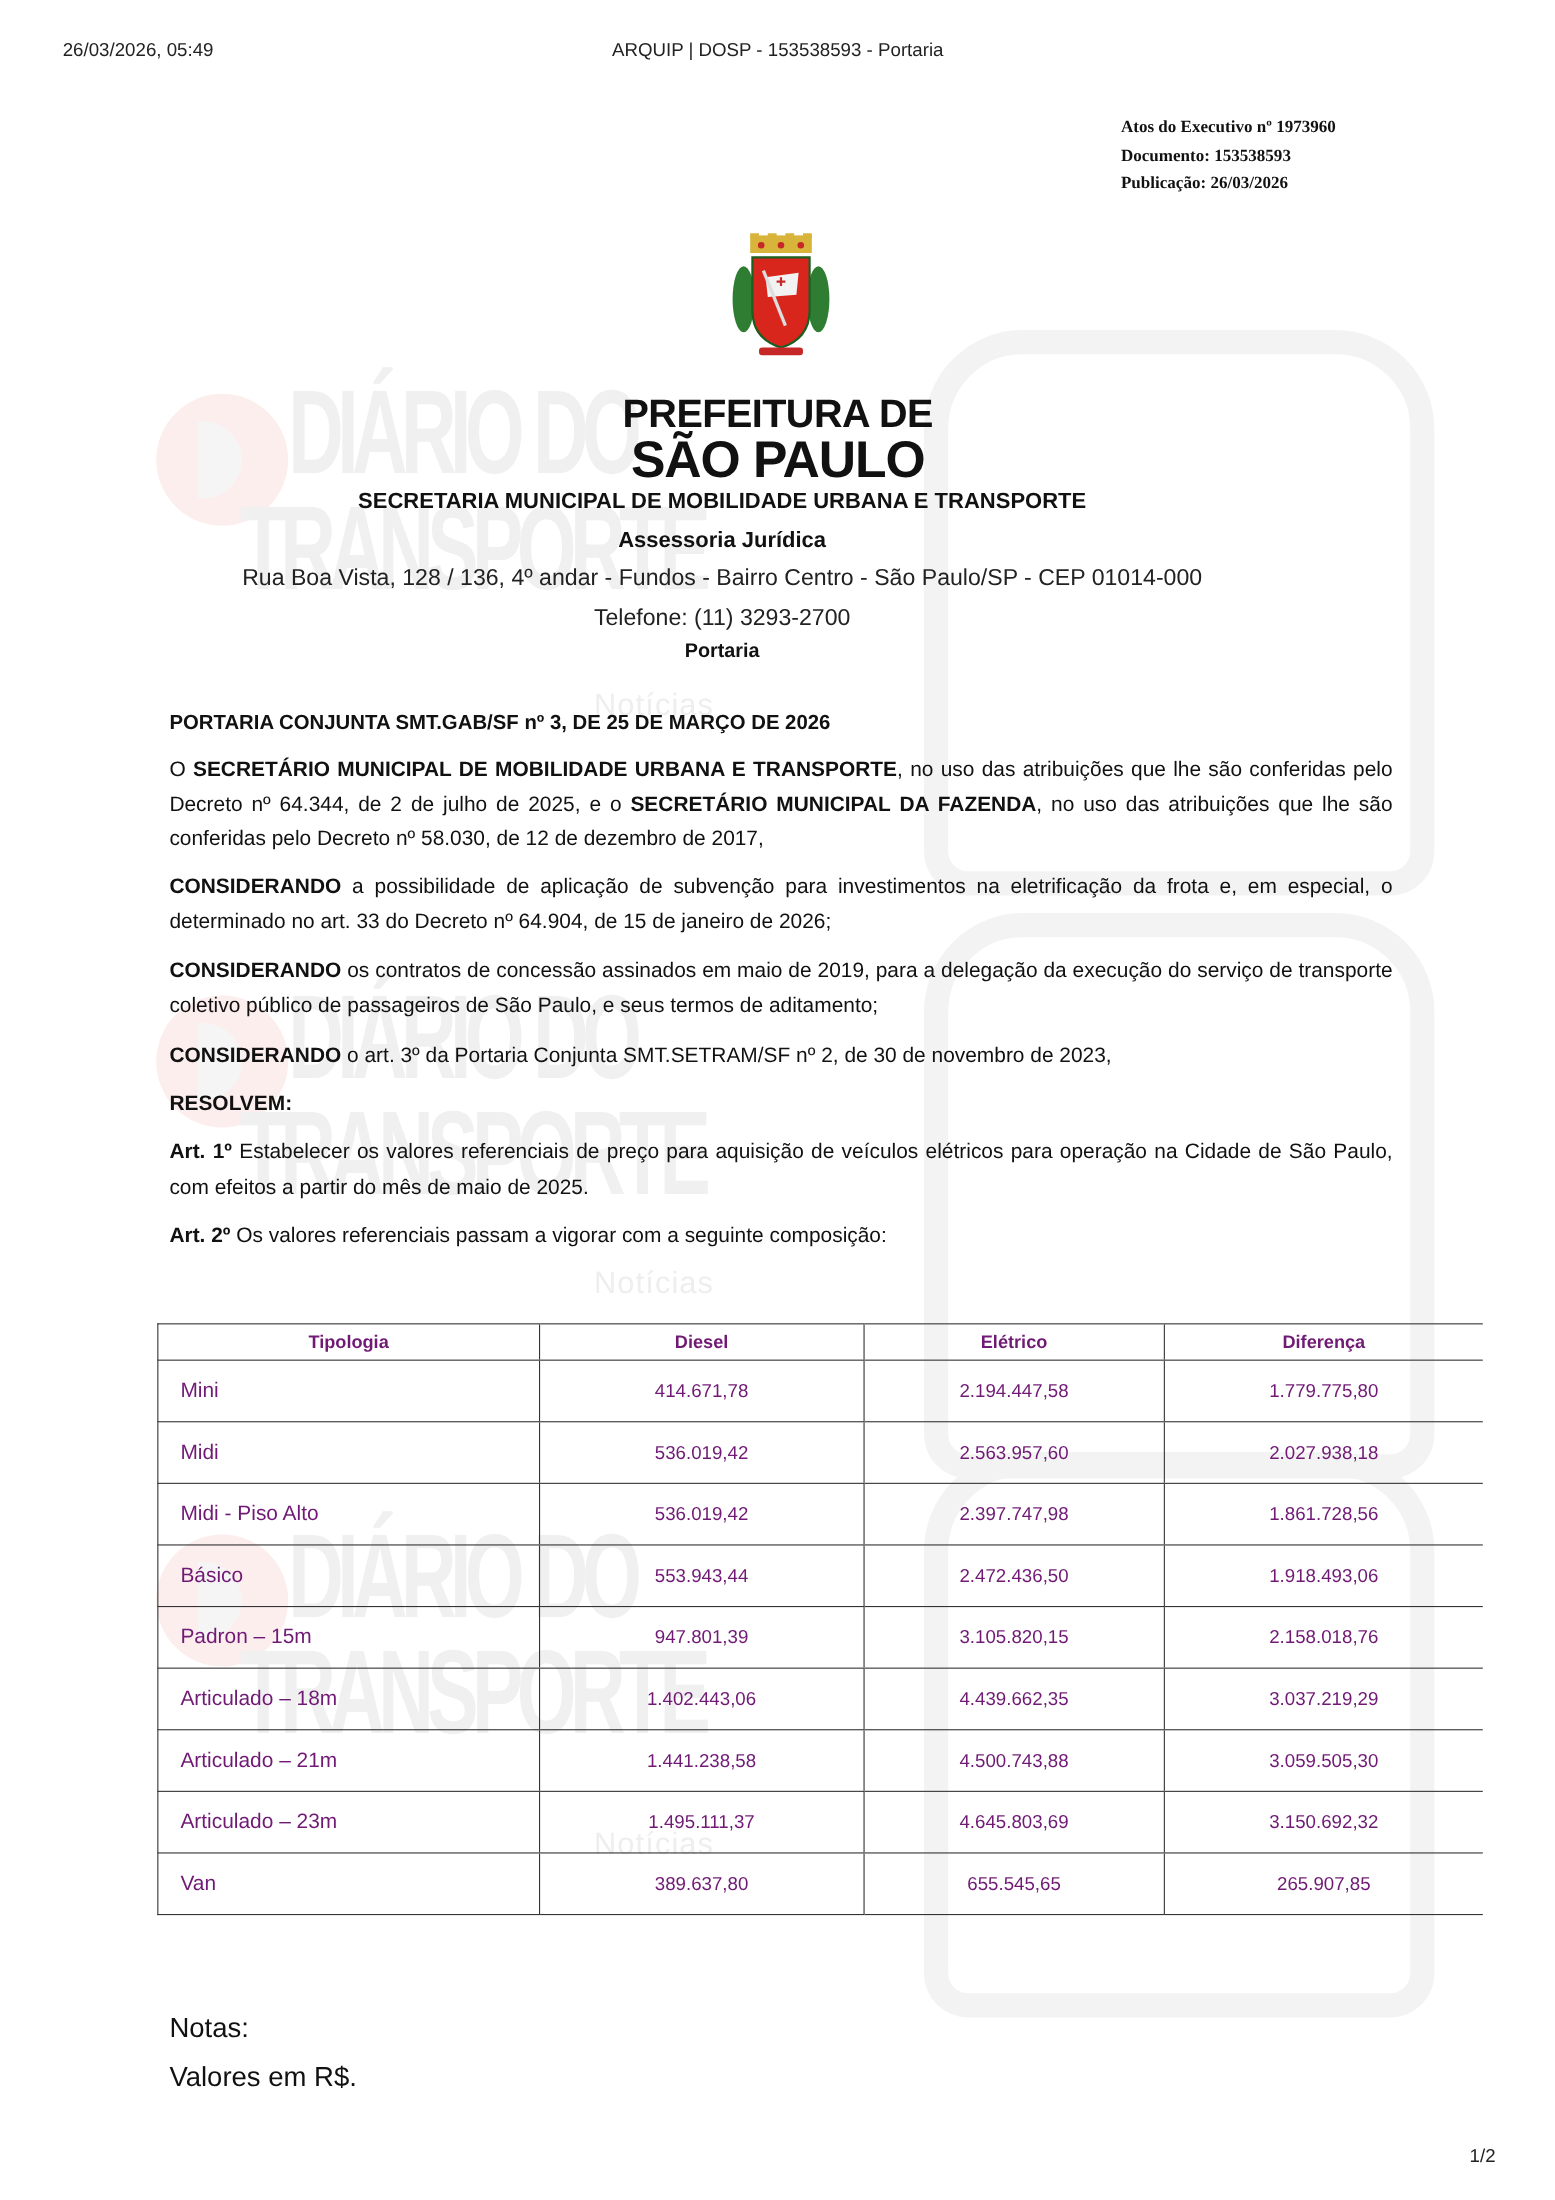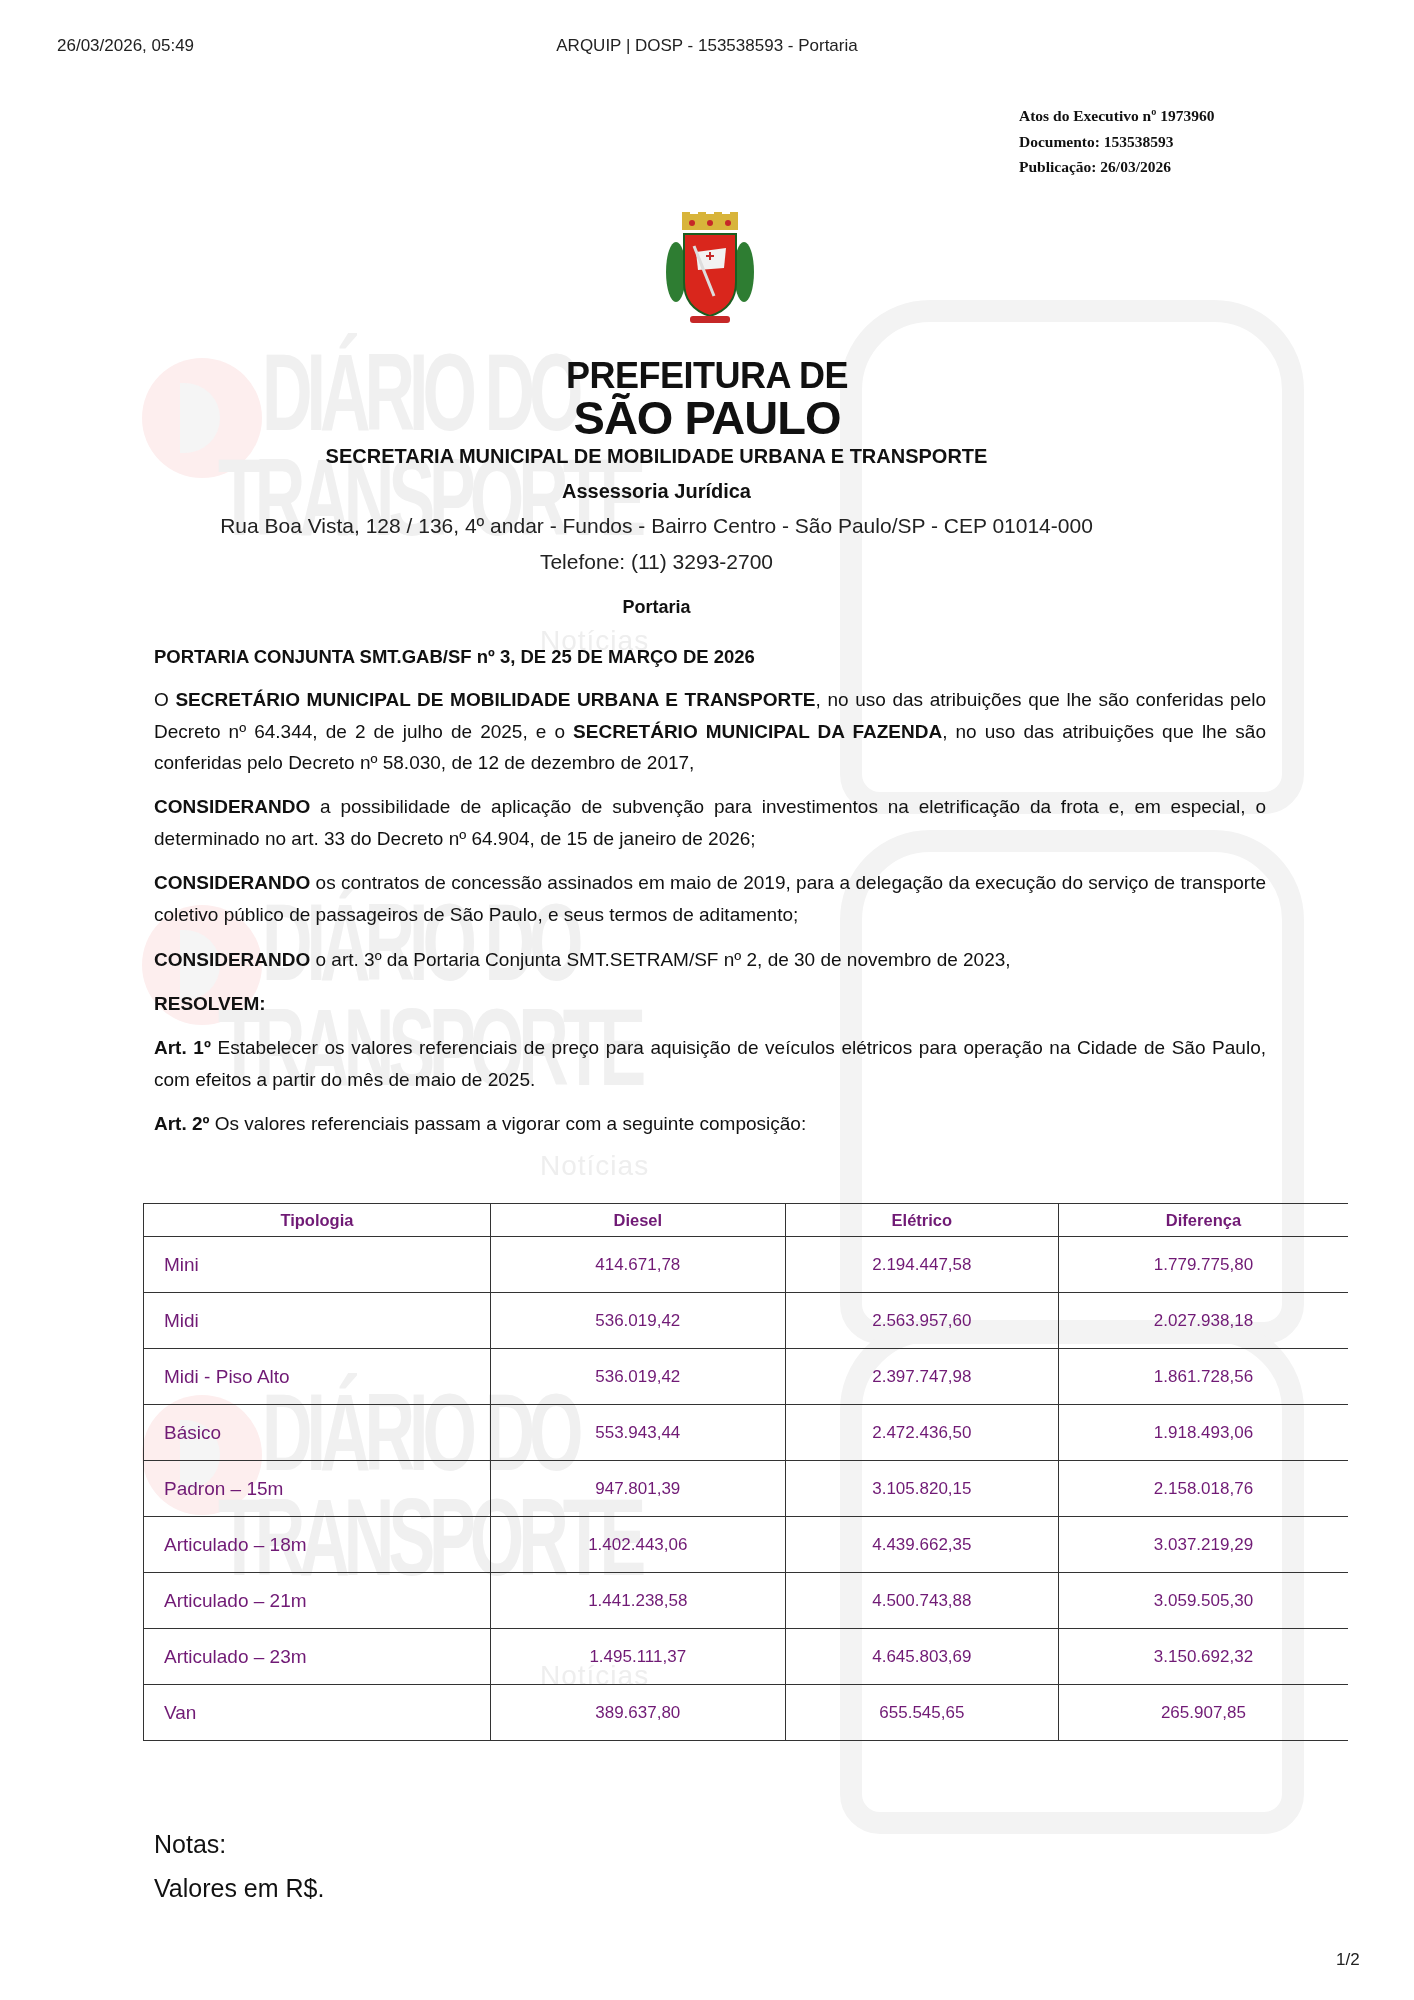--- a/index.html
+++ b/index.html
@@ -53,21 +53,21 @@
     position: absolute; left: 0; width: 1414px; text-align: center;
     font-family: "Liberation Sans", sans-serif; font-weight: bold; color: #111; letter-spacing: -0.5px;
   }
   .brand.l1 { top: 336px; font-size: 36px; margin-top: 19px; }
   .brand.l2 { top: 390px; font-size: 47px; letter-spacing: -1px; }
   .center { text-align: center; position: absolute; left: 0; width: 1313px; }
   .h-sec { top: 445px; font-size: 20px; font-weight: bold; }
   .h-ass { top: 480px; font-size: 20px; font-weight: bold; }
   .addr { top: 514px; font-size: 21px; color: #222; }
   .tel { top: 550px; font-size: 21px; color: #222; }
-  .portaria-label { top: 597px; font-size: 18px; font-weight: bold; }
+  .portaria-label { top: 581px; font-size: 18px; font-weight: bold; }
 
   .para {
     position: absolute; left: 154px; width: 1112px; font-size: 19px; line-height: 31.5px;
     text-align: justify; color: #111;
   }
   .para b { font-weight: bold; }
   .p-title { top: 641px; font-weight: bold; font-size: 18.5px; }
   .p-intro { top: 684px; }
   .p-c1 { top: 791px; }
   .p-c2 { top: 867px; }

